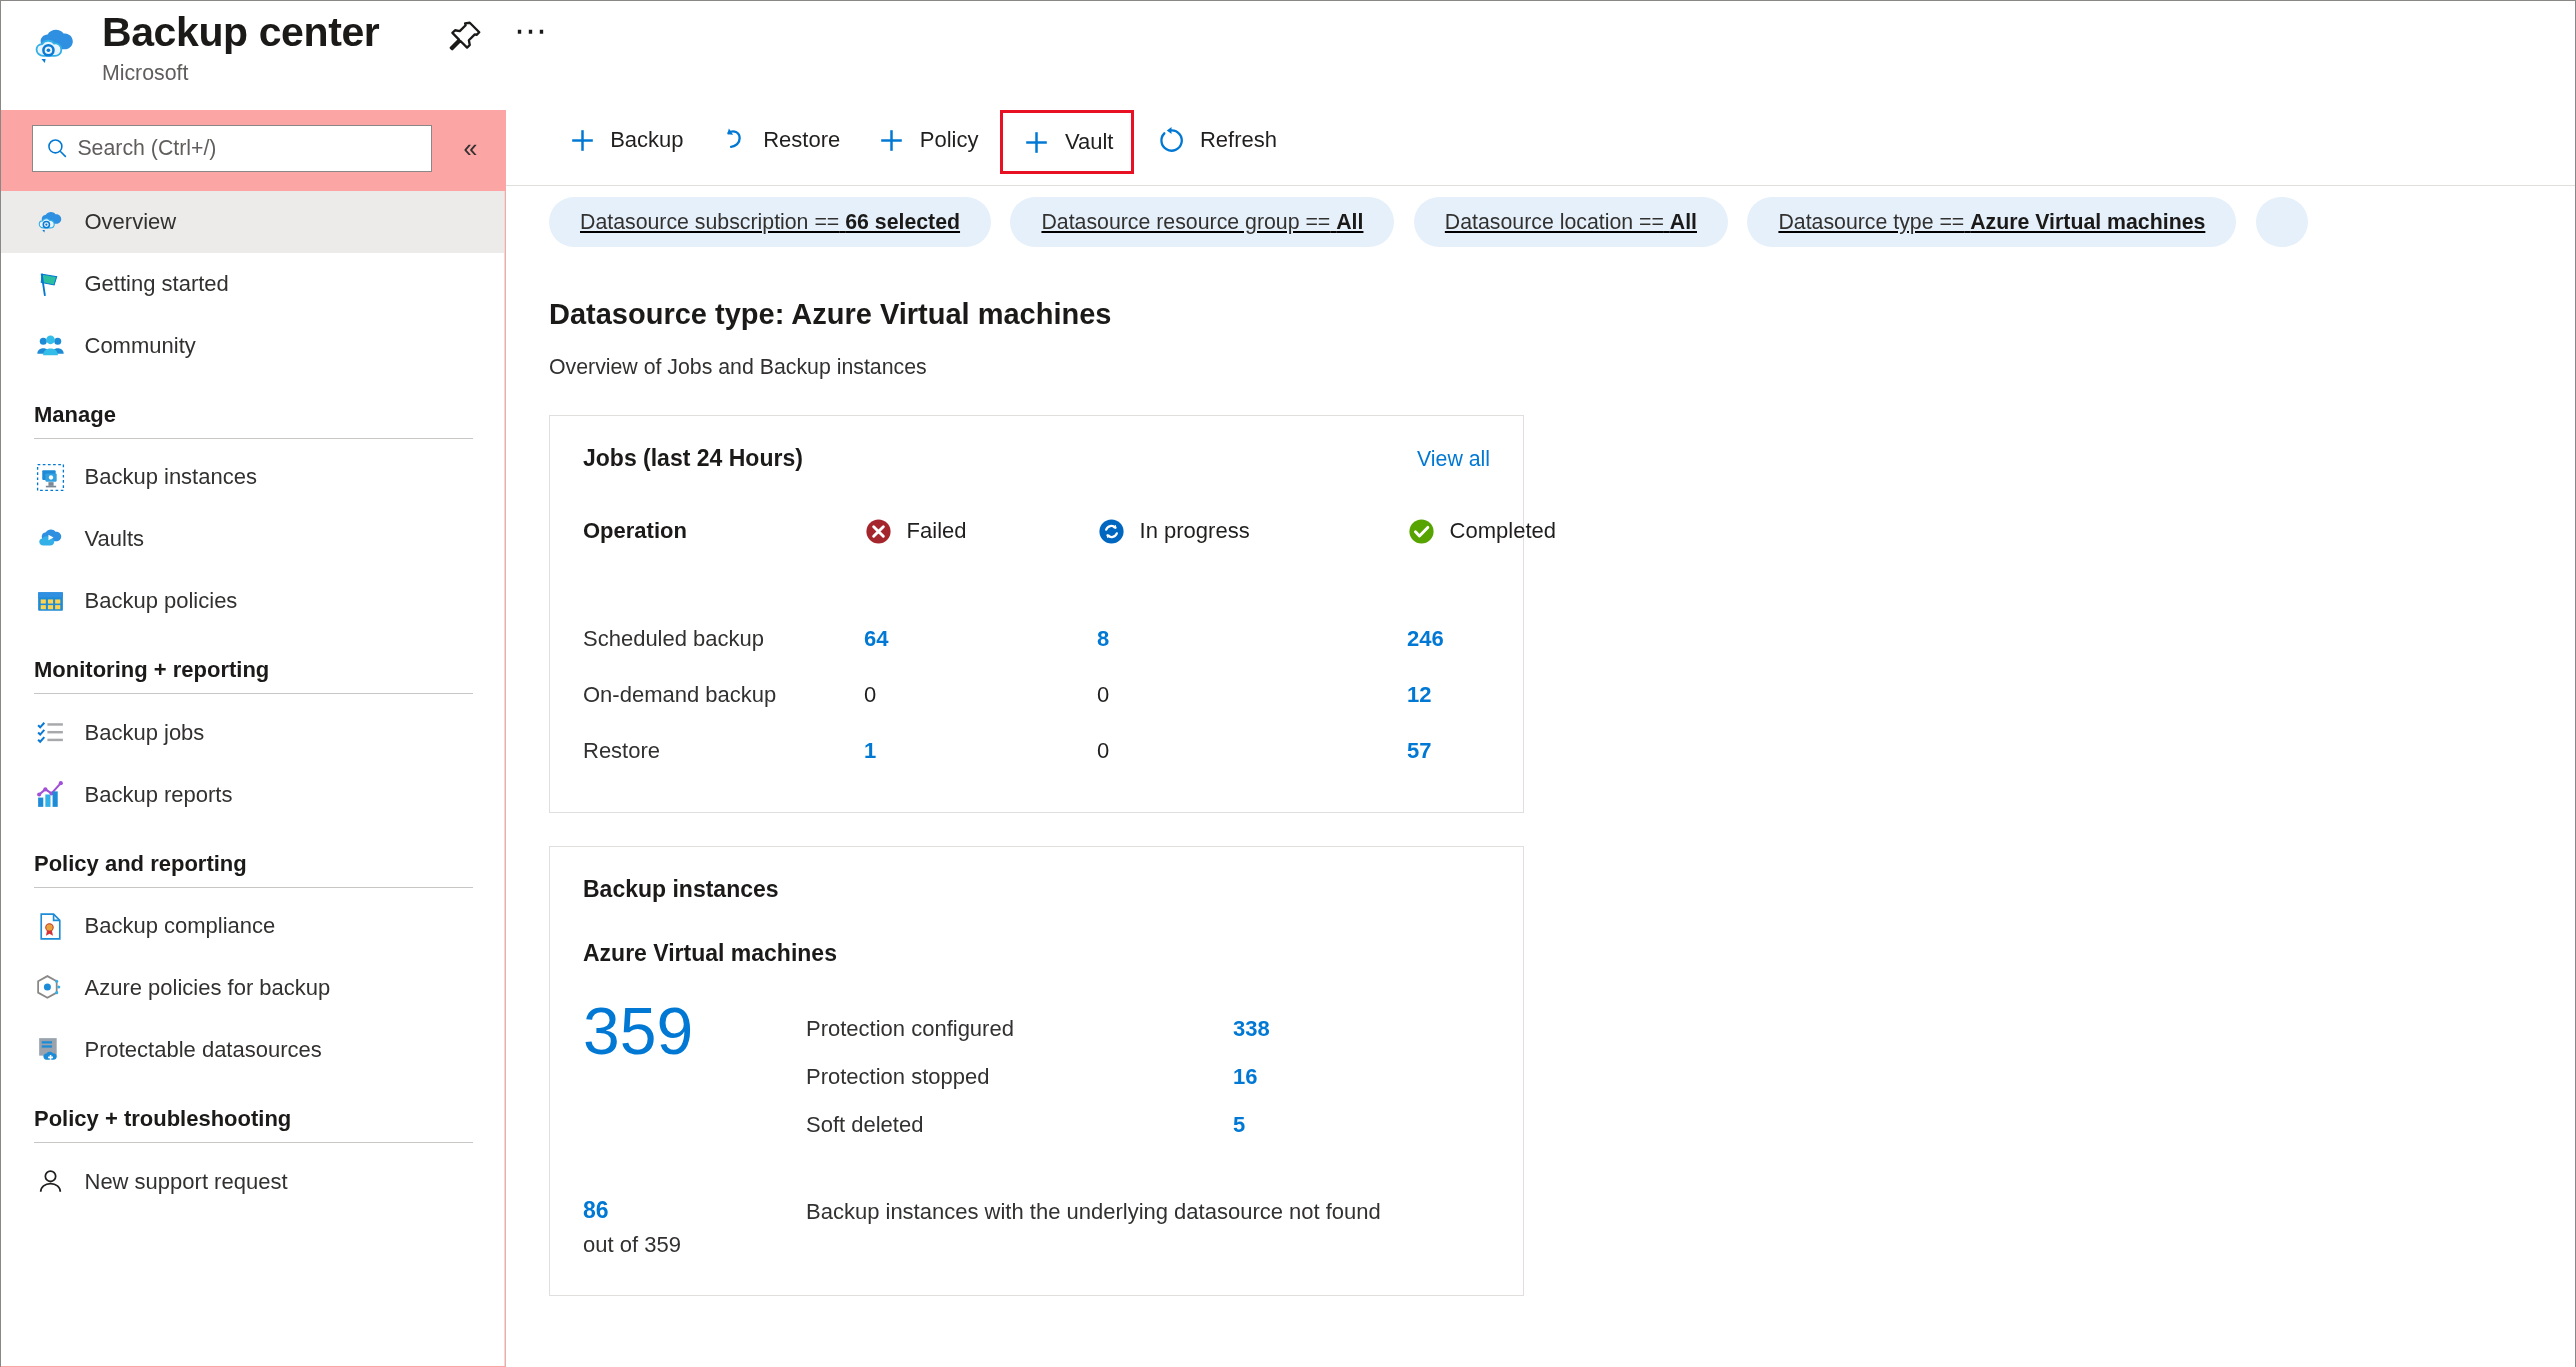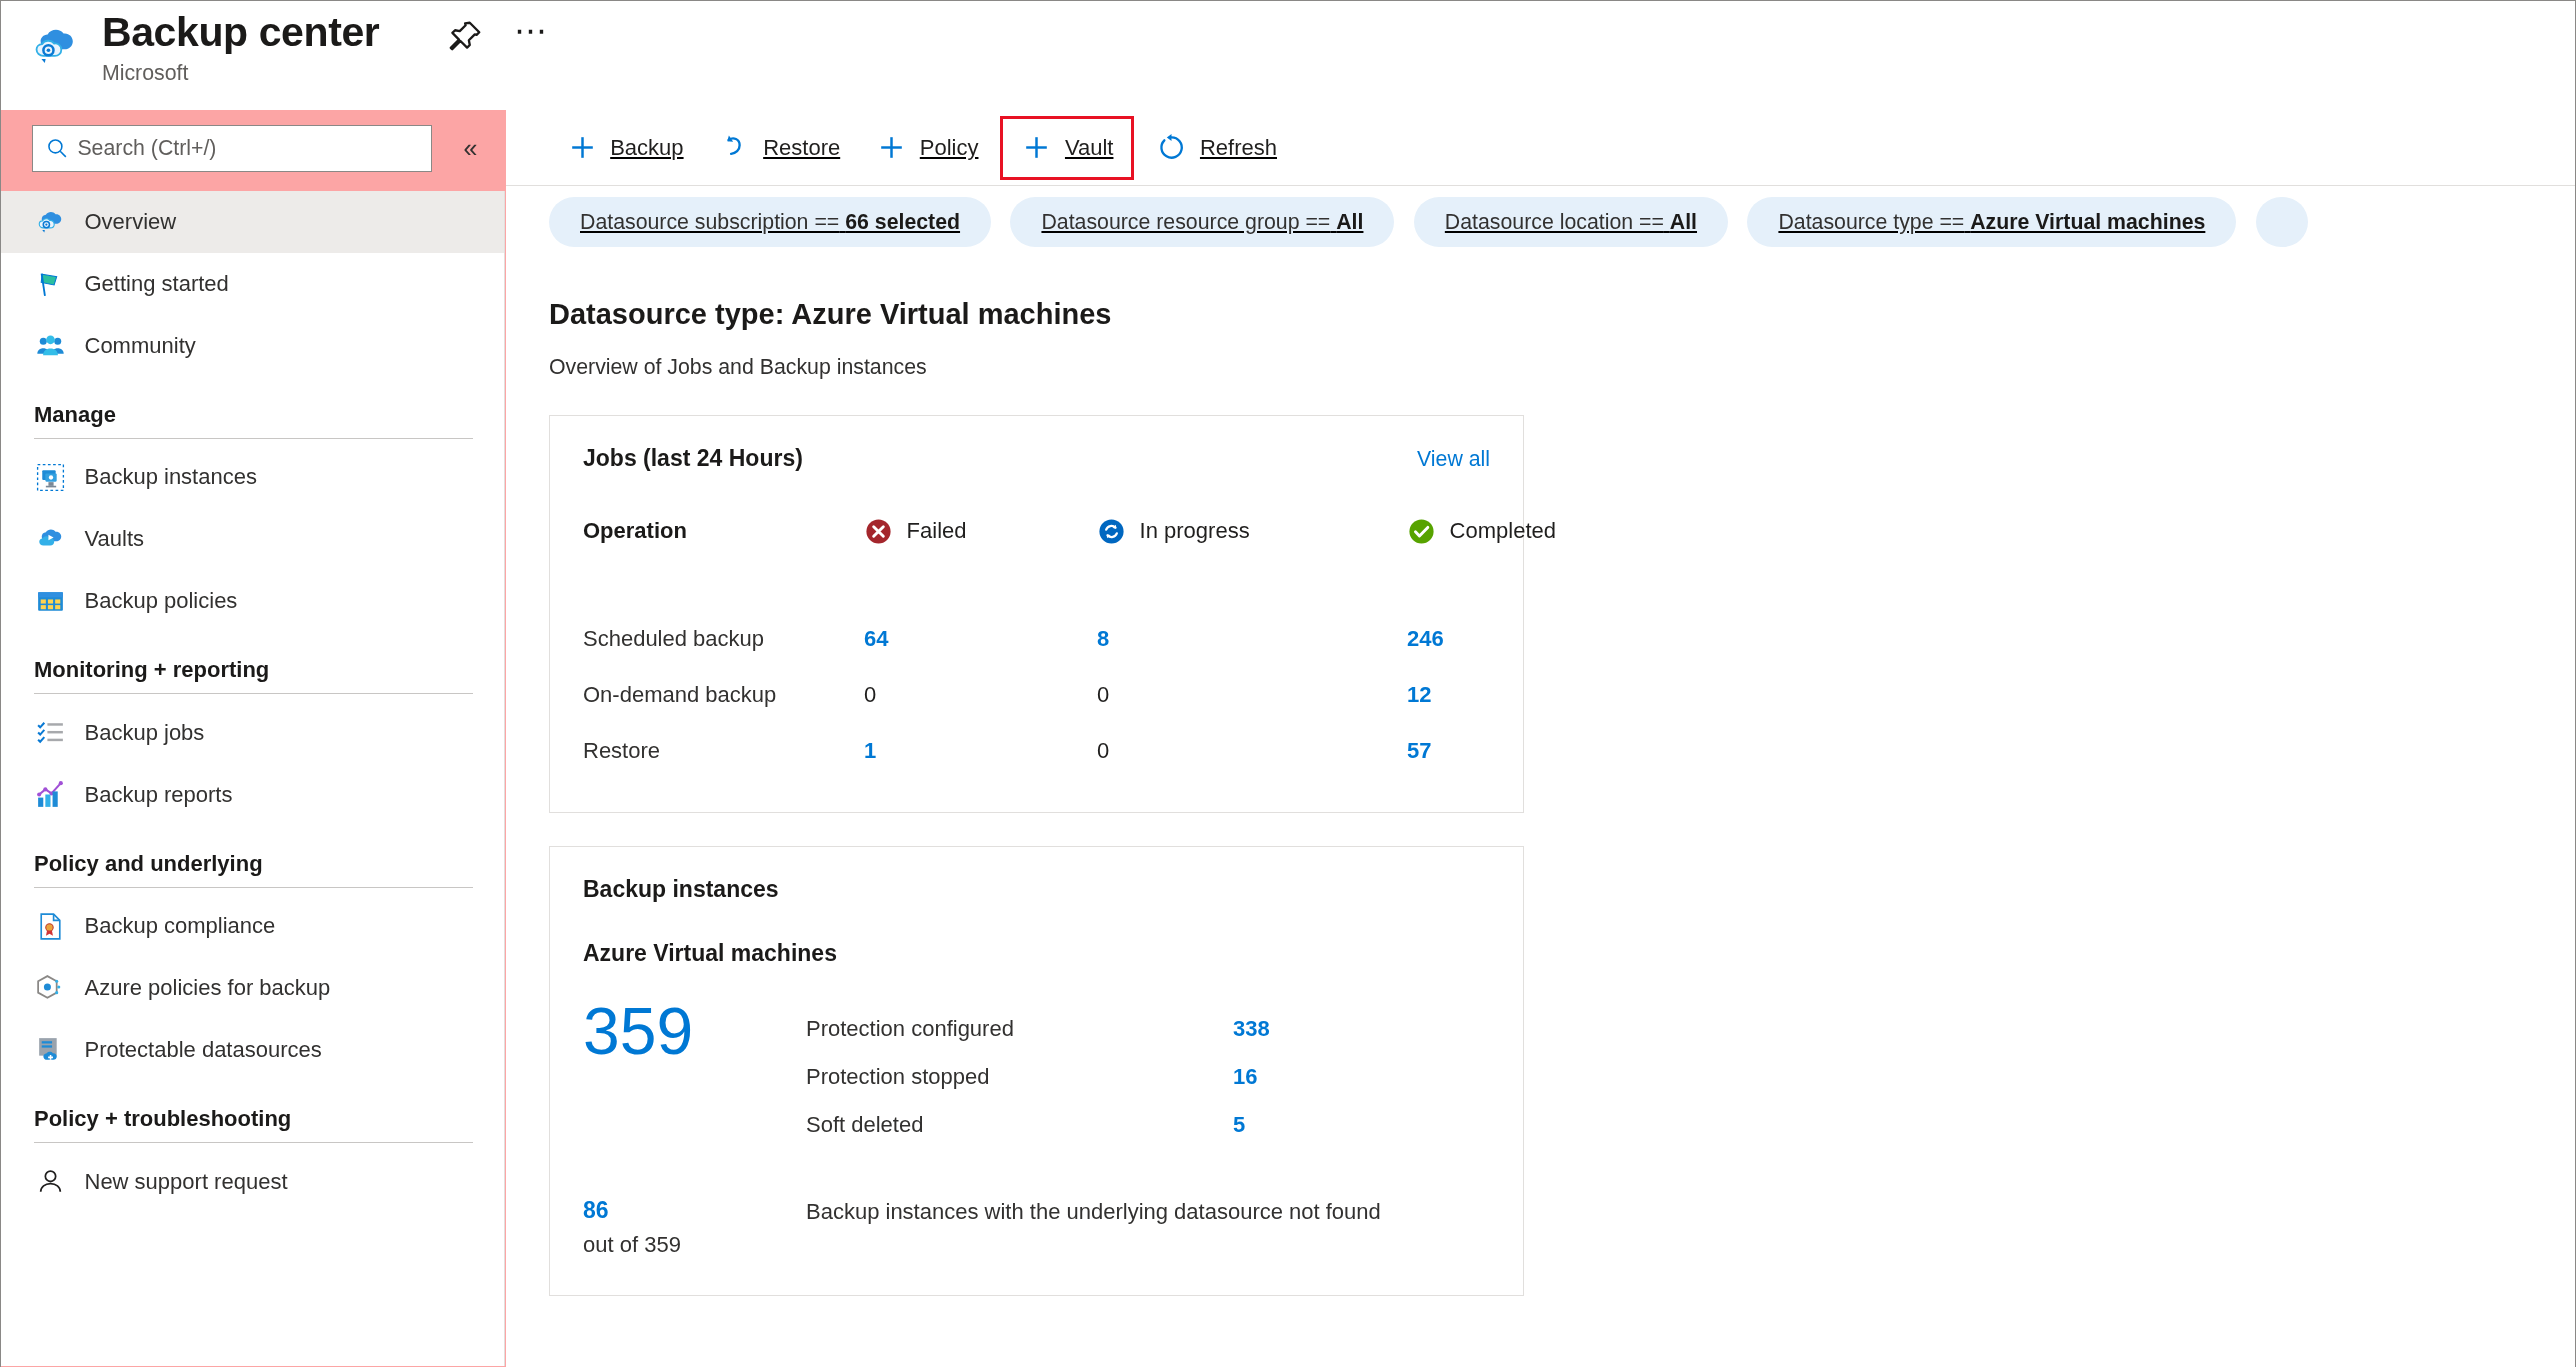--- a/index.html
+++ b/index.html
@@ -93,24 +93,23 @@
   }
 
   
   .content {
     position: absolute; left: 505px; top: 109px;
     width: 2069px; height: 1257px;
     background: #ffffff;
   }
   .toolbar {
     position: relative; height: 76px;
-    display: flex; align-items: center;
+    display: flex; align-items: flex-start;
     padding-left: 46px;
     border-bottom: 1px solid #e1dfdd;
-    text-decoration: underline;
   }
   .tb-btn {
     display: flex; align-items: center; height: 60px;
     padding: 0 13.6px; cursor: pointer; margin-right: 7.8px;
   }
   .tb-btn.highlight { border: 3.9px solid #e81123; padding: 0 17.5px; height: 64px; }
   .tb-icon { width: 33px; height: 33px; flex: 0 0 33px; margin-right: 11.6px; }
   .tb-label { font-size: 22px; color: #201f1e; white-space: nowrap; }
 
   
@@ -348,21 +347,21 @@
             <rect x="4" y="19" width="5" height="9" fill="#1e8bd6"></rect>
             <rect x="11" y="16" width="5" height="12" fill="#33b0e8"></rect>
             <rect x="18" y="13" width="5" height="15" fill="#1e8bd6"></rect>
           </svg>
         </span>
         <span class="nav-label">Backup reports</span>
       </div>
     </div>
 
     <div class="nav-group">
-      <div class="nav-group-title">Policy and underlying</div>
+      <div class="nav-group-title">Policy and reporting</div>
       <div class="nav-group-rule"></div>
 
       <div class="nav-item">
         <span class="nav-icon">
           <svg viewBox="0 0 32 32" width="33" height="33">
             <path d="M7 4h12l6 6v18H7z" fill="#fff" stroke="#1e8bd6" stroke-width="1.6"></path>
             <path d="M19 4v6h6" fill="none" stroke="#1e8bd6" stroke-width="1.6"></path>
             <circle cx="15" cy="17" r="3.6" fill="#e8a33d" stroke="#c0392b" stroke-width="1"></circle>
             <path d="M12.6 20l-1 5 3.4-2 3.4 2-1-5z" fill="#d13438"></path>
           </svg>

